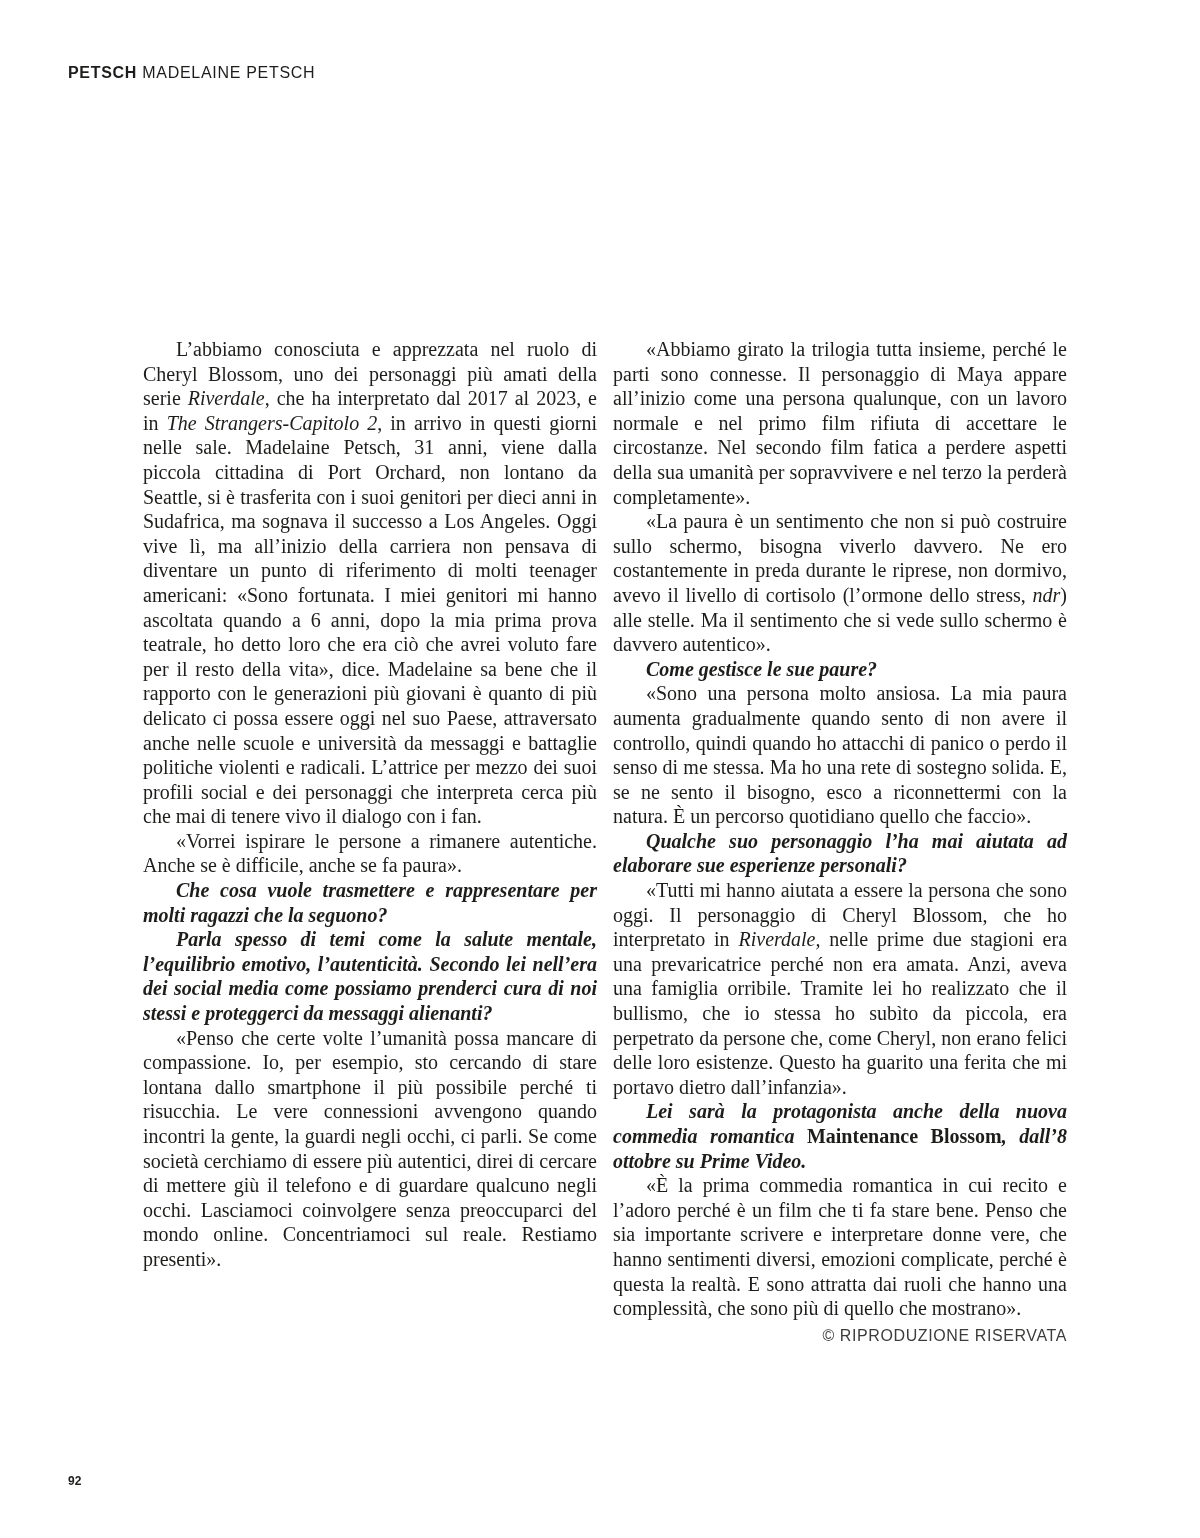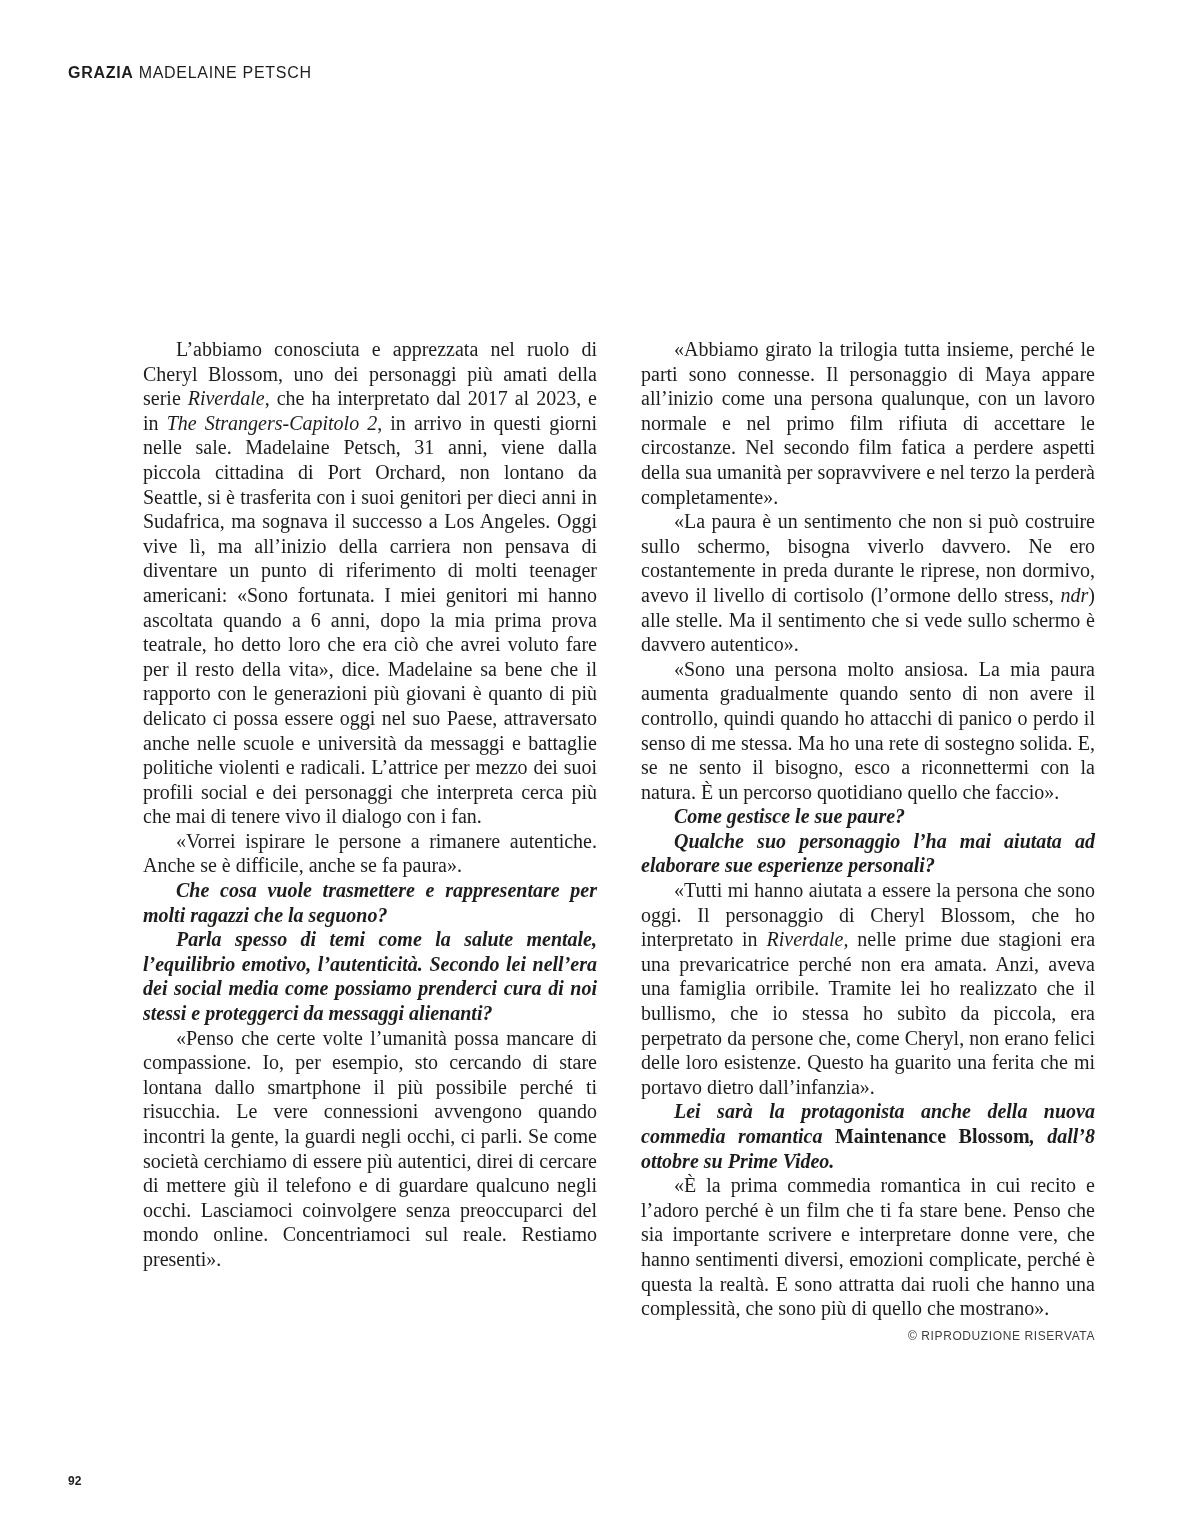--- a/index.html
+++ b/index.html
@@ -9,69 +9,69 @@
   }
   .header{
     position:absolute;left:68px;top:64px;
     font-family:"Liberation Sans",sans-serif;font-size:16px;letter-spacing:.7px;
     color:#1d1d1b;white-space:nowrap;
   }
   .header .brand{font-weight:700;}
   .header .subject{font-weight:400;}
   .columns{
     position:absolute;left:143px;top:337px;width:941px;
-    display:flex;gap:44px;
+    display:flex;gap:16px;
   }
   .col{
     width:454px;flex:0 0 454px;
     font-size:20px;line-height:24.6px;text-align:justify;
   }
   .block{margin:0;text-indent:33px;}
   .seg-regular{font-style:normal;font-weight:400;}
   .seg-italic{font-style:italic;}
   .seg-bold{font-weight:700;font-style:normal;}
   .seg-bold_italic{font-weight:700;font-style:italic;}
   .credit{
     margin-top:3px;text-align:right;text-indent:0;
-    font-family:"Liberation Sans",sans-serif;font-size:12px;
+    font-family:"Liberation Sans",sans-serif;font-size:16px;
     letter-spacing:.6px;color:#3c3c3b;
   }
   .pagenum{
     position:absolute;left:68px;top:1474px;
     font-family:"Liberation Sans",sans-serif;font-weight:700;font-size:12px;
     color:#1d1d1b;
   }
 </style>
 </head>
 <body>
 
 <div class="page">
 
   <div class="header">
-    <span class="brand">GRAZIA</span>
+    <span class="brand">PETSCH</span>
     <span> </span>
     <span class="subject">MADELAINE PETSCH</span>
   </div>
 
   <div class="columns">
     <div class="col">
       <div>
           <p class="block block-paragraph"><span class="seg-regular">L’abbiamo conosciuta e apprezzata nel ruolo di Cheryl Blossom, uno dei personaggi più amati della serie </span><span class="seg-italic">Riverdale</span><span class="seg-regular">, che ha interpretato dal 2017 al 2023, e in </span><span class="seg-italic">The Strangers-Capitolo 2</span><span class="seg-regular">, in arrivo in questi giorni nelle sale. Madelaine Petsch, 31 anni, viene dalla piccola cittadina di Port Orchard, non lontano da Seattle, si è trasferita con i suoi genitori per dieci anni in Sudafrica, ma sognava il successo a Los Angeles. Oggi vive lì, ma all’inizio della carriera non pensava di diventare un punto di riferimento di molti teenager americani: «Sono fortunata. I miei genitori mi hanno ascoltata quando a 6 anni, dopo la mia prima prova teatrale, ho detto loro che era ciò che avrei voluto fare per il resto della vita», dice. Madelaine sa bene che il rapporto con le generazioni più giovani è quanto di più delicato ci possa essere oggi nel suo Paese, attraversato anche nelle scuole e università da messaggi e battaglie politiche violenti e radicali. L’attrice per mezzo dei suoi profili social e dei personaggi che interpreta cerca più che mai di tenere vivo il dialogo con i fan.</span></p>
           <p class="block block-paragraph"><span class="seg-regular">«Vorrei ispirare le persone a rimanere autentiche. Anche se è difficile, anche se fa paura».</span></p>
           <p class="block block-question"><span class="seg-bold_italic">Che cosa vuole trasmettere e rappresentare per molti ragazzi che la seguono?</span></p>
           <p class="block block-question"><span class="seg-bold_italic">Parla spesso di temi come la salute mentale, l’equilibrio emotivo, l’autenticità. Secondo lei nell’era dei social media come possiamo prenderci cura di noi stessi e proteggerci da messaggi alienanti?</span></p>
           <p class="block block-paragraph"><span class="seg-regular">«Penso che certe volte l’umanità possa mancare di compassione. Io, per esempio, sto cercando di stare lontana dallo smartphone il più possibile perché ti risucchia. Le vere connessioni avvengono quando incontri la gente, la guardi negli occhi, ci parli. Se come società cerchiamo di essere più autentici, direi di cercare di mettere giù il telefono e di guardare qualcuno negli occhi. Lasciamoci coinvolgere senza preoccuparci del mondo online. Concentriamoci sul reale. Restiamo presenti».</span></p>
         </div>
     </div>
     <div class="col">
       <div>
           <p class="block block-paragraph"><span class="seg-regular">«Abbiamo girato la trilogia tutta insieme, perché le parti sono connesse. Il personaggio di Maya appare all’inizio come una persona qualunque, con un lavoro normale e nel primo film rifiuta di accettare le circostanze. Nel secondo film fatica a perdere aspetti della sua umanità per sopravvivere e nel terzo la perderà completamente».</span></p>
           <p class="block block-paragraph"><span class="seg-regular">«La paura è un sentimento che non si può costruire sullo schermo, bisogna viverlo davvero. Ne ero costantemente in preda durante le riprese, non dormivo, avevo il livello di cortisolo (l’ormone dello stress, </span><span class="seg-italic">ndr</span><span class="seg-regular">) alle stelle. Ma il sentimento che si vede sullo schermo è davvero autentico».</span></p>
+          <p class="block block-question"><span class="seg-bold_italic">Come gestisce le sue paure?</span></p>
           <p class="block block-paragraph"><span class="seg-regular">«Sono una persona molto ansiosa. La mia paura aumenta gradualmente quando sento di non avere il controllo, quindi quando ho attacchi di panico o perdo il senso di me stessa. Ma ho una rete di sostegno solida. E, se ne sento il bisogno, esco a riconnettermi con la natura. È un percorso quotidiano quello che faccio».</span></p>
-          <p class="block block-question"><span class="seg-bold_italic">Come gestisce le sue paure?</span></p>
           <p class="block block-question"><span class="seg-bold_italic">Qualche suo personaggio l’ha mai aiutata ad elaborare sue esperienze personali?</span></p>
           <p class="block block-paragraph"><span class="seg-regular">«Tutti mi hanno aiutata a essere la persona che sono oggi. Il personaggio di Cheryl Blossom, che ho interpretato in </span><span class="seg-italic">Riverdale,</span><span class="seg-regular"> nelle prime due stagioni era una prevaricatrice perché non era amata. Anzi, aveva una famiglia orribile. Tramite lei ho realizzato che il bullismo, che io stessa ho subìto da piccola, era perpetrato da persone che, come Cheryl, non erano felici delle loro esistenze. Questo ha guarito una ferita che mi portavo dietro dall’infanzia».</span></p>
           <p class="block block-question"><span class="seg-bold_italic">Lei sarà la protagonista anche della nuova commedia romantica </span><span class="seg-bold">Maintenance Blossom</span><span class="seg-bold_italic">, dall’8 ottobre su Prime Video.</span></p>
           <p class="block block-paragraph"><span class="seg-regular">«È la prima commedia romantica in cui recito e l’adoro perché è un film che ti fa stare bene. Penso che sia importante scrivere e interpretare donne vere, che hanno sentimenti diversi, emozioni complicate, perché è questa la realtà. E sono attratta dai ruoli che hanno una complessità, che sono più di quello che mostrano».</span></p>
         </div>
       <div class="credit">© RIPRODUZIONE RISERVATA</div>
     </div>
   </div>
 
   <div class="pagenum">92</div>

